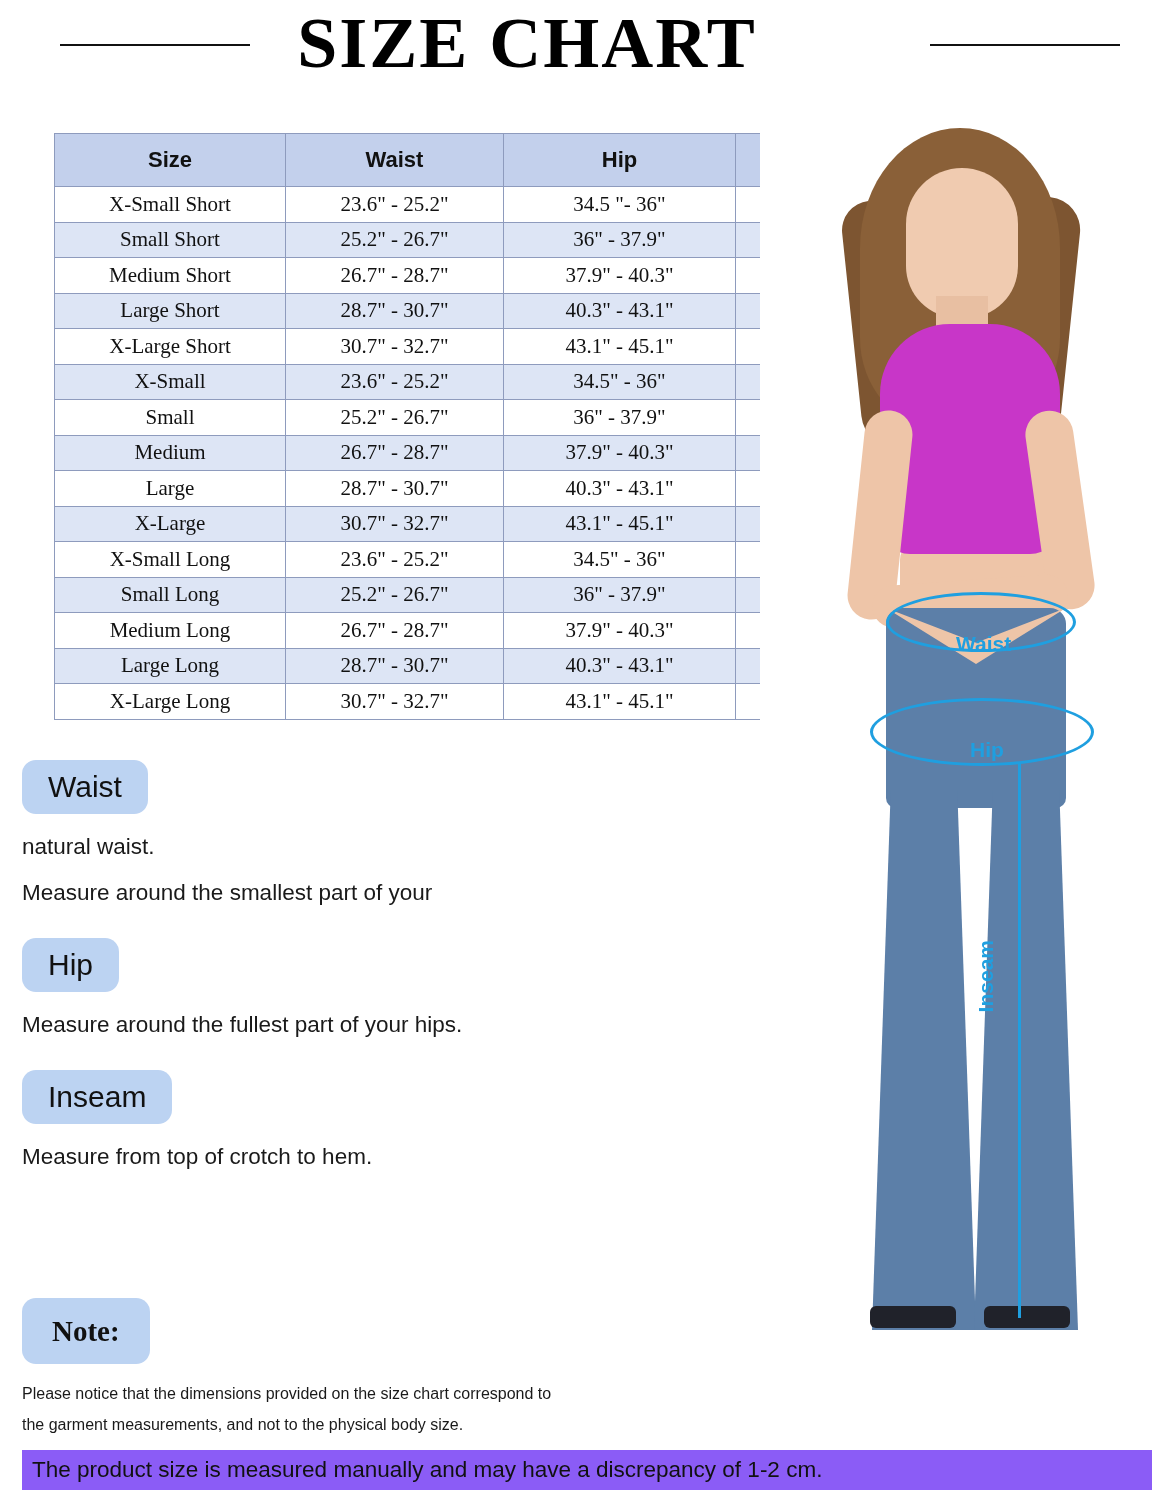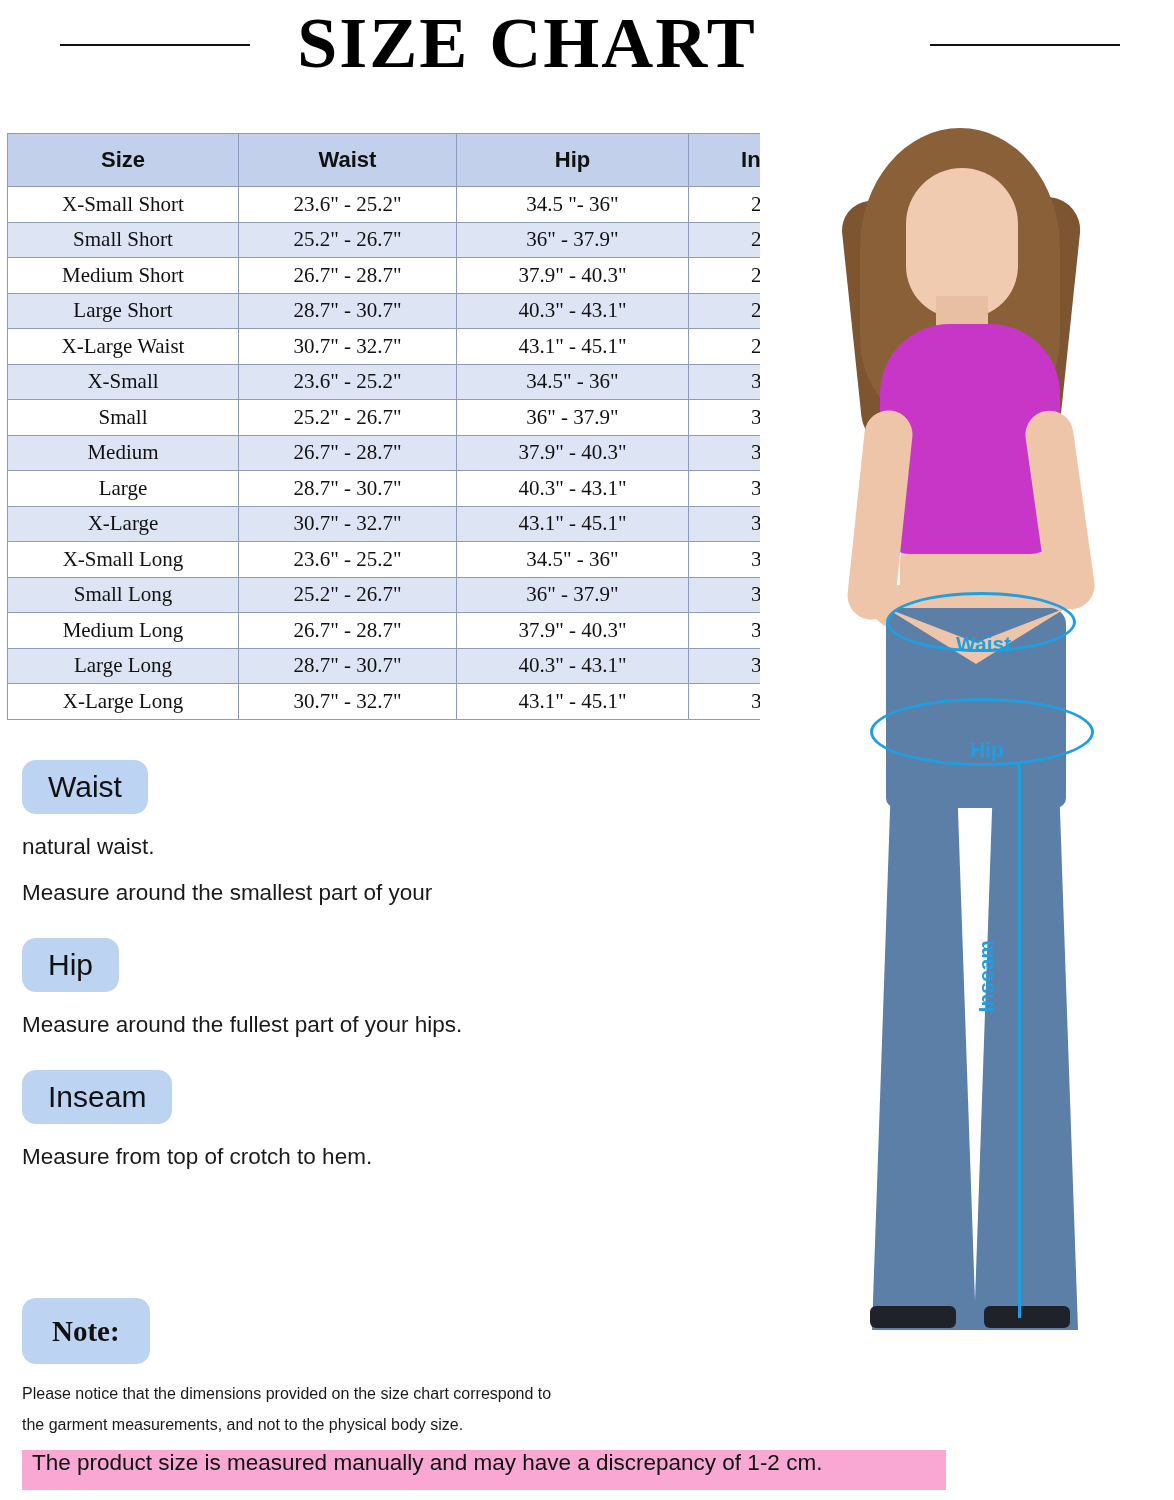--- a/index.html
+++ b/index.html
@@ -51,20 +51,21 @@
     position: absolute;
     top: 133px;
     left: 7px;
     width: 862px;
   }
   table.size-chart {
     border-collapse: collapse;
     width: 862px;
     table-layout: fixed;
     font-family: "Liberation Serif", serif;
+    margin-left: 47px;
   }
   table.size-chart th,
   table.size-chart td {
     border: 1px solid #8e9bbd;
     text-align: center;
     font-size: 21px;
     height: 34.5px;
     padding: 0;
     color: #111;
   }
@@ -125,24 +126,25 @@
     line-height: 31px;
     color: #1a1a1a;
     margin-top: 14px;
   }
 
   
   .footer-bar {
     position: absolute;
     left: 22px;
     top: 1450px;
-    width: 924px;
+    width: 1130px;
     height: 40px;
-    background: #f9a8d4;
+    background: #8b5cf6;
     display: flex;
+    align-items: center;
     padding-left: 10px;
     box-sizing: border-box;
   }
   .footer-bar span {
     font-size: 22.5px;
     color: #111;
   }
 
   
   .photo {
@@ -383,21 +385,21 @@
         <td>37.9" - 40.3"</td>
         <td>29.00"</td>
       </tr>
       <tr>
         <td>Large Short</td>
         <td>28.7" - 30.7"</td>
         <td>40.3" - 43.1"</td>
         <td>29.00"</td>
       </tr>
       <tr>
-        <td>X-Large Waist</td>
+        <td>X-Large Short</td>
         <td>30.7" - 32.7"</td>
         <td>43.1" - 45.1"</td>
         <td>29.00"</td>
       </tr>
       <tr>
         <td>X-Small</td>
         <td>23.6" - 25.2"</td>
         <td>34.5" - 36"</td>
         <td>31.00"</td>
       </tr>

